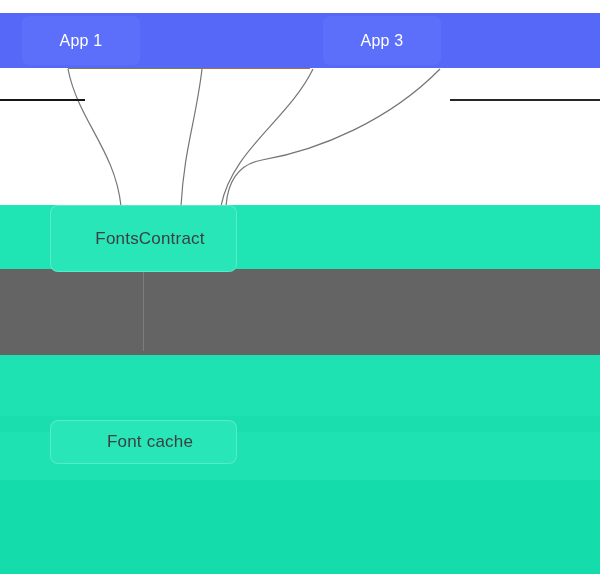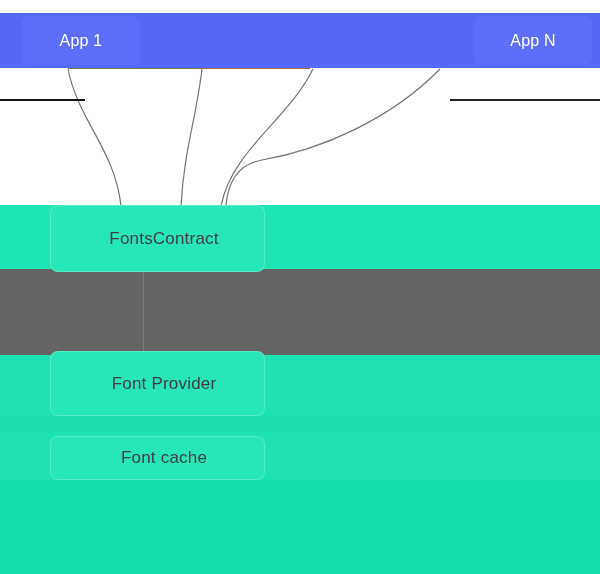--- a/index.html
+++ b/index.html
@@ -20,30 +20,30 @@
 
   .app-box{
     position:absolute;top:16px;height:49px;width:118px;border-radius:7px;
     background:var(--app-box);
     display:flex;align-items:center;justify-content:center;
     color:var(--app-text);font-size:16px;letter-spacing:.2px;
   }
   .app-1{left:22px;} .app-2{left:171px;} .app-3{left:323px;} .app-n{left:474px;}
 
   .node-box{
-    position:absolute;left:50px;width:215px;border-radius:8px;
+    position:absolute;left:50px;width:187px;border-radius:8px;
     background:var(--teal-box);
     border:1px solid rgba(255,255,255,0.22);
     box-sizing:border-box;
     display:flex;align-items:center;justify-content:center;
     color:var(--node-text);font-size:17px;letter-spacing:.2px;padding-left:13px;
   }
   .node-contract{top:205px;height:67px;}
   .node-provider{top:351px;height:65px;}
-  .node-cache   {top:420px;height:44px;margin-top:16px;}
+  .node-cache   {top:420px;height:44px;}
 
   .curves{position:absolute;left:0;top:68px;width:600px;height:138px;}
   .curves path{fill:none;stroke:var(--curve-stroke);stroke-width:1.2;opacity:.95;}
 
   .connector-v{
     position:absolute;left:143px;top:272px;width:1px;height:79px;
     background:var(--connector);
   }
   .artifact{position:absolute;}
   .art-left-dark {left:0;   top:99px; width:85px; height:2px;background:var(--artifact-dark);}
@@ -53,22 +53,22 @@
 </style>
 </head>
 <body>
 
 <div class="canvas">
 
   <div class="band band-blue"></div>
   <div class="app-box app-1">
     <span>App 1</span>
   </div>
-  <div class="app-box app-n">
-    <span>App N</span>
+  <div class="app-box app-3">
+    <span>App 3</span>
   </div>
 
   <svg class="curves" viewBox="0 0 600 138" aria-hidden="true">
     <path d="M68,1 C78,52 115,82 121,138"></path>
     <path d="M202,1 C196,52 184,82 181,138"></path>
     <path d="M313,1 C288,52 232,82 221,138"></path>
     <path d="M440,1 C390,52 320,82 262,92 C240,96 228,112 226,138"></path>
   </svg>
 
   <div class="artifact art-olive"></div>
@@ -79,23 +79,20 @@
   <div class="band band-contract"></div>
 
   <div class="band band-gray"></div>
   <div class="connector-v"></div>
   <div class="node-box node-contract">
     <span>FontsContract</span>
   </div>
 
   <div class="band band-provider"></div>
   <div class="band band-gap"></div>
-  <div class="node-box node-provider">
-    <span>Font Provider</span>
-  </div>
 
   <div class="band band-cache"></div>
   <div class="node-box node-cache">
     <span>Font cache</span>
   </div>
 
   <div class="band band-bottom"></div>
 
 </div>
 

